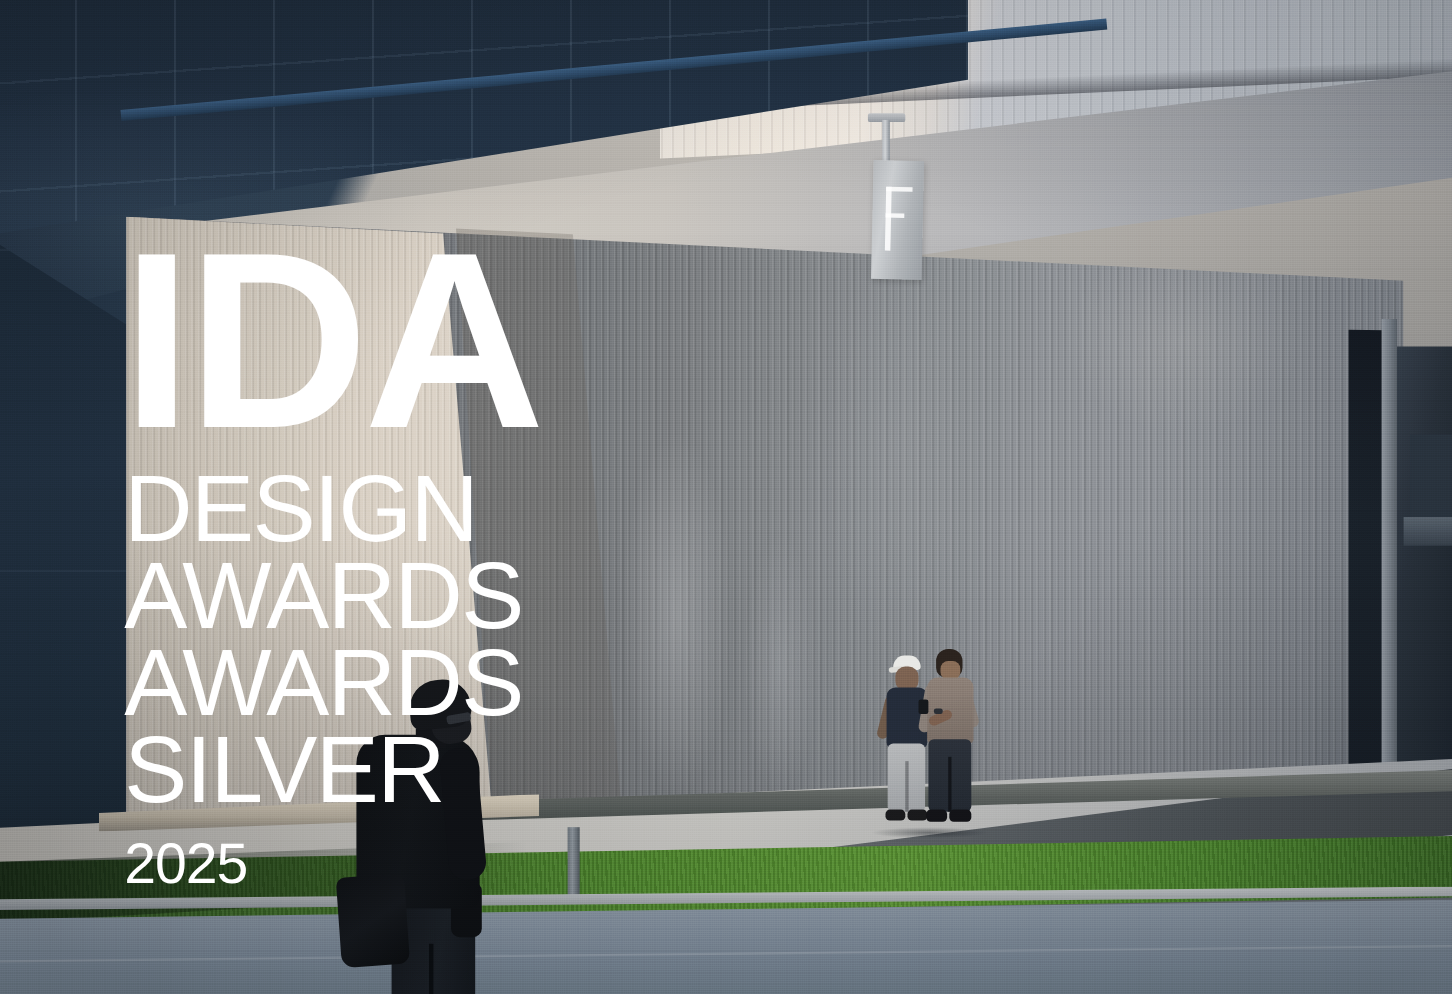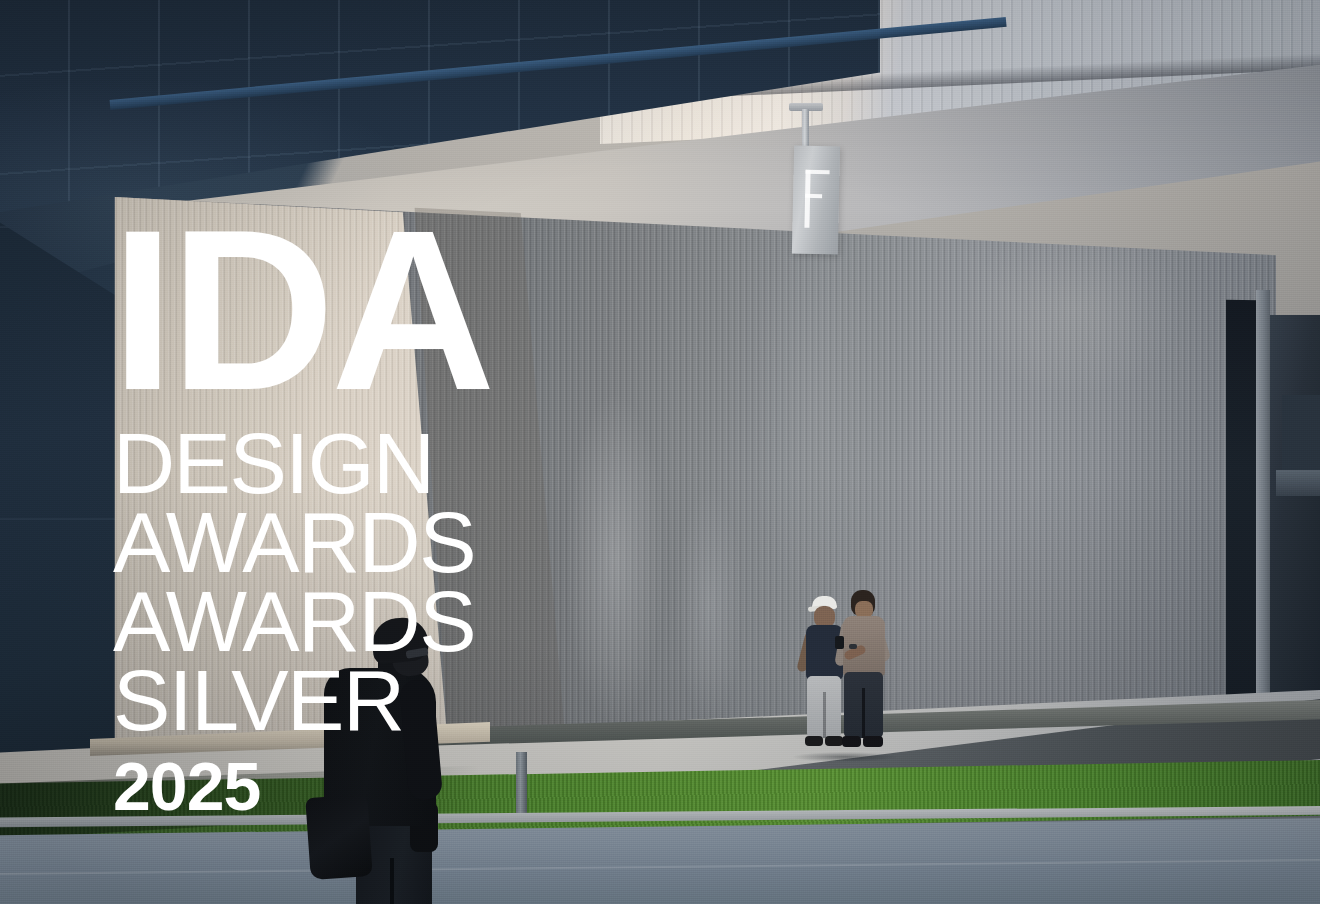--- a/index.html
+++ b/index.html
@@ -330,22 +330,22 @@
     font-size: 86px;
     line-height: 79px;
     letter-spacing: -1.5px;
     font-family: "Liberation Sans", sans-serif;
     white-space: nowrap;
   }
   #year-line {
     position: absolute;
     left: 113px; top: 754px;
     color: #ffffff;
-    font-weight: 700;
-    font-size: 68px;
+    font-weight: 400;
+    font-size: 52px;
     line-height: 64px;
     letter-spacing: -1px;
     font-family: "Liberation Sans", sans-serif;
     pointer-events: auto;
   }
 
   
   #vignette {
     inset: 0;
     pointer-events: none;

